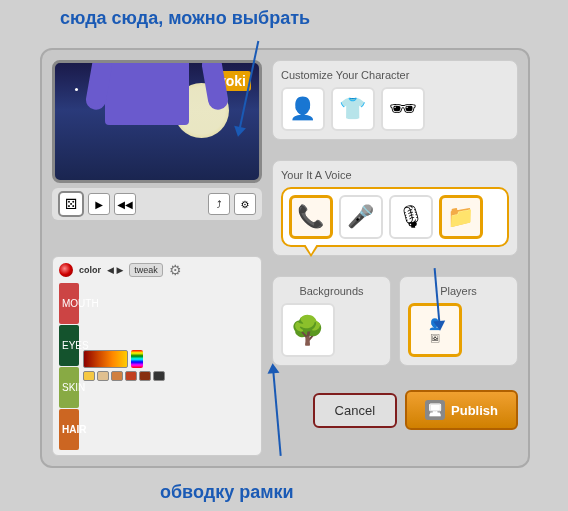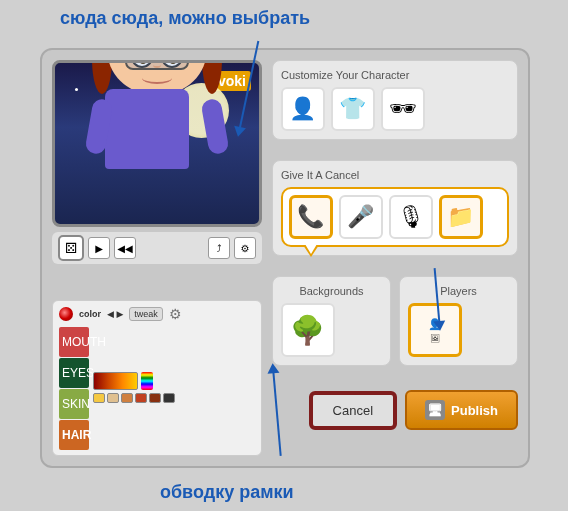--- a/index.html
+++ b/index.html
@@ -352,26 +352,26 @@
       margin-top: 2px;
     }
 
     .feature-row {
       display: flex;
       align-items: center;
       gap: 4px;
     }
 
     .feature-tag {
-      font-size: 12px;
+      font-size: 10px;
       background: #cc4444;
       color: white;
-      padding: 8px 3px;
+      padding: 15px 3px;
       border-radius: 2px;
-      width: 30px;
+      width: 20px;
       text-align: center;
     }
 
     .feature-tag.eyes { background: #14532d; }
     .feature-tag.skin { background: #88aa44; }
     .feature-tag.hair { background: #cc6622; font-weight: bold; }
 
     .color-swatch {
       width: 45px;
       height: 18px;
@@ -471,21 +471,21 @@
     .action-row {
       display: flex;
       justify-content: flex-end;
       gap: 8px;
       margin-top: 4px;
       align-items: center;
     }
 
     .cancel-btn {
       background: #e0e0e0;
-      border: 4px solid #7f1d1d;
+      border: 2px solid #7f1d1d;
       border-radius: 6px;
       padding: 8px 20px;
       font-size: 13px;
       cursor: pointer;
       color: #333;
     }
 
     .publish-btn {
       background: linear-gradient(to bottom, #f0a030, #d08000);
       border: 2px solid #b06000;
@@ -644,21 +644,21 @@
     <div class="panel-section">
       <div class="section-title">Customize Your Character</div>
       <div class="icon-row">
         <div class="icon-btn">👤</div>
         <div class="icon-btn">👕</div>
         <div class="icon-btn">🕶</div>
       </div>
     </div>
 
     <div class="voice-section">
-      <div class="section-title">Give It A Cancel</div>
+      <div class="section-title">Your It A Voice</div>
       <div class="voice-bubble">
         <div class="icon-row">
           <div class="icon-btn active">📞</div>
           <div class="icon-btn">🎤</div>
           <div class="icon-btn">🎙</div>
           <div class="icon-btn active">📁</div>
         </div>
       </div>
     </div>
 

